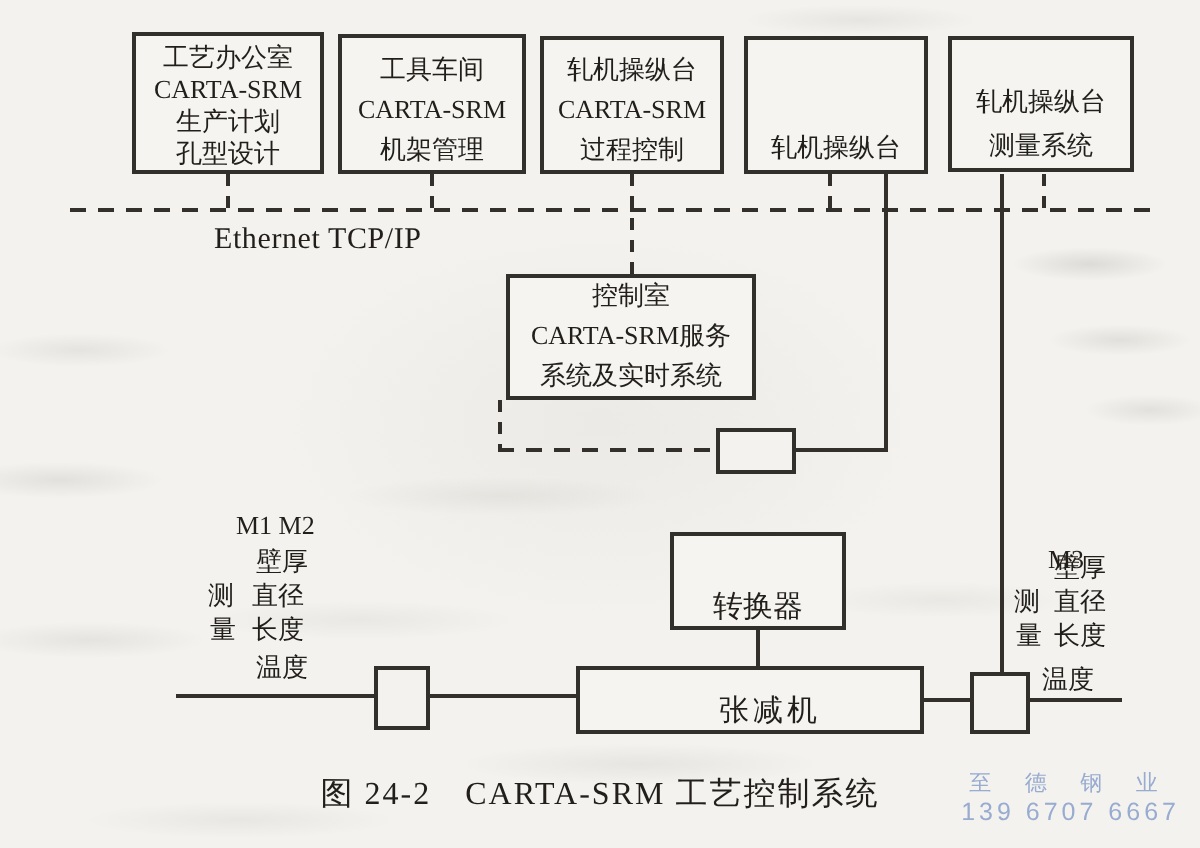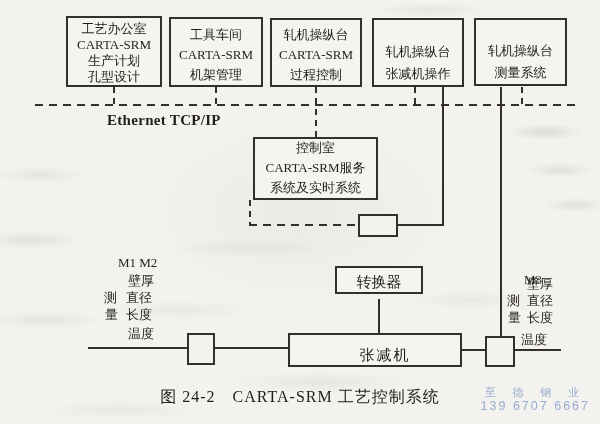--- a/index.html
+++ b/index.html
@@ -112,40 +112,39 @@
     <span>CARTA-SRM</span>
     <span>机架管理</span>
   </div>
   <div class="box lh20" style="left:270px;top:18px;width:92px;height:69px;">
     <span>轧机操纵台</span>
     <span>CARTA-SRM</span>
     <span>过程控制</span>
   </div>
   <div class="box lh22" style="left:372px;top:18px;width:92px;height:69px;">
     <span>轧机操纵台</span>
-    <span>张减机操作</span>
   </div>
   <div class="box lh22" style="left:474px;top:18px;width:93px;height:68px;">
     <span>轧机操纵台</span>
     <span>测量系统</span>
   </div>
 
-  <div class="lbl eth-label" style="left:107px;top:112px;font-weight:bold;">Ethernet TCP/IP</div>
+  <div class="lbl eth-label" style="left:107px;top:112px;">Ethernet TCP/IP</div>
 
   <div class="box lh20" style="left:253px;top:137px;width:125px;height:63px;">
     <span>控制室</span>
     <span>CARTA-SRM服务</span>
     <span>系统及实时系统</span>
   </div>
 
   <div class="junction" style="left:358px;top:214px;width:40px;height:23px;"></div>
   <div class="junction" style="left:187px;top:333px;width:28px;height:32px;"></div>
   <div class="junction" style="left:485px;top:336px;width:30px;height:31px;"></div>
 
-  <div class="box" style="left:335px;top:266px;width:88px;height:28px;font-size:15px;">
+  <div class="box" style="left:335px;top:266px;width:88px;height:49px;font-size:15px;">
     <span>转换器</span>
   </div>
   <div class="box" style="left:288px;top:333px;width:174px;height:34px;font-size:15px;letter-spacing:2px;padding-left:20px;">
     <span>张减机</span>
   </div>
 
   <div>
     <div class="lbl measure" style="left:118px;top:256px;">M1 M2</div>
     <div class="lbl measure" style="left:128px;top:274px;">壁厚</div>
     <div class="lbl measure" style="left:104px;top:291px;">测</div>

